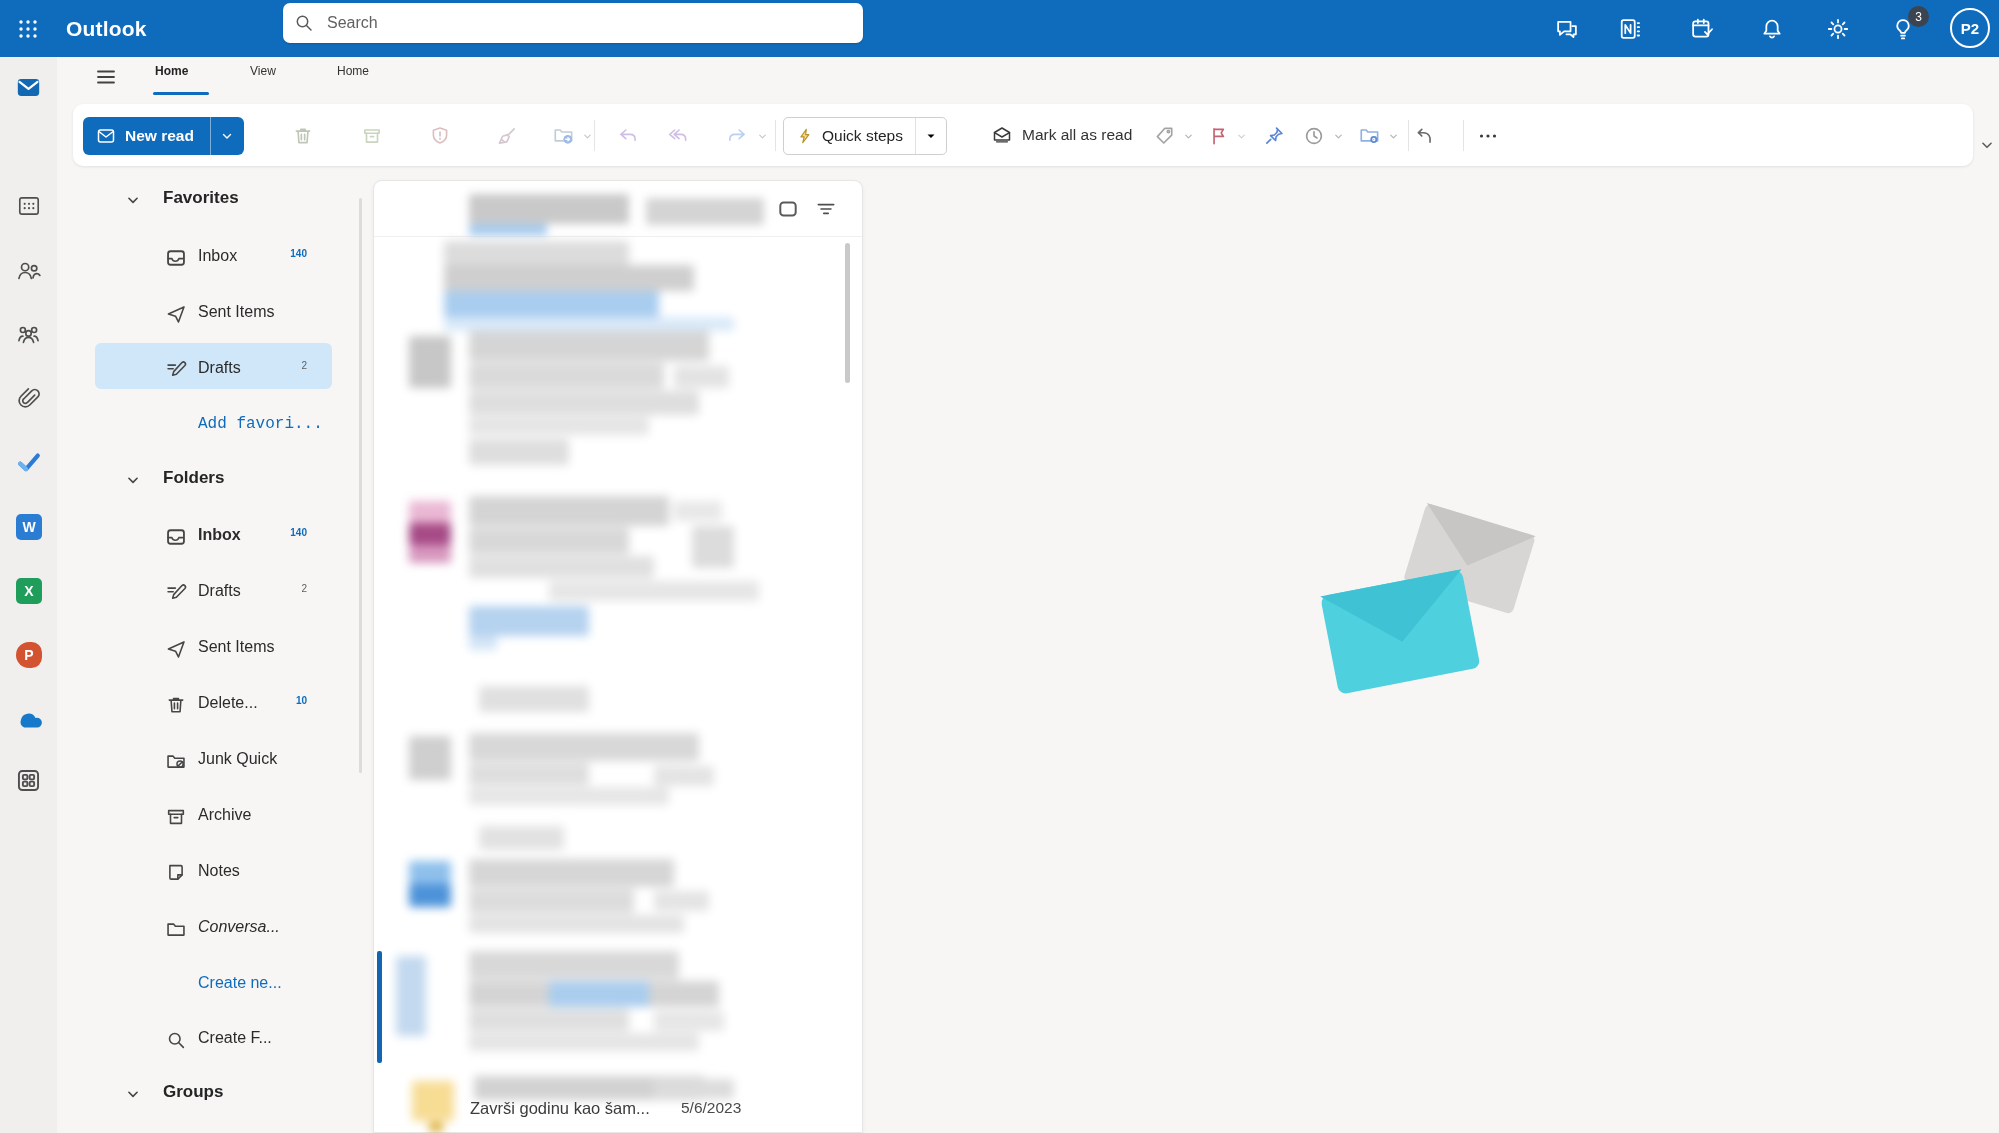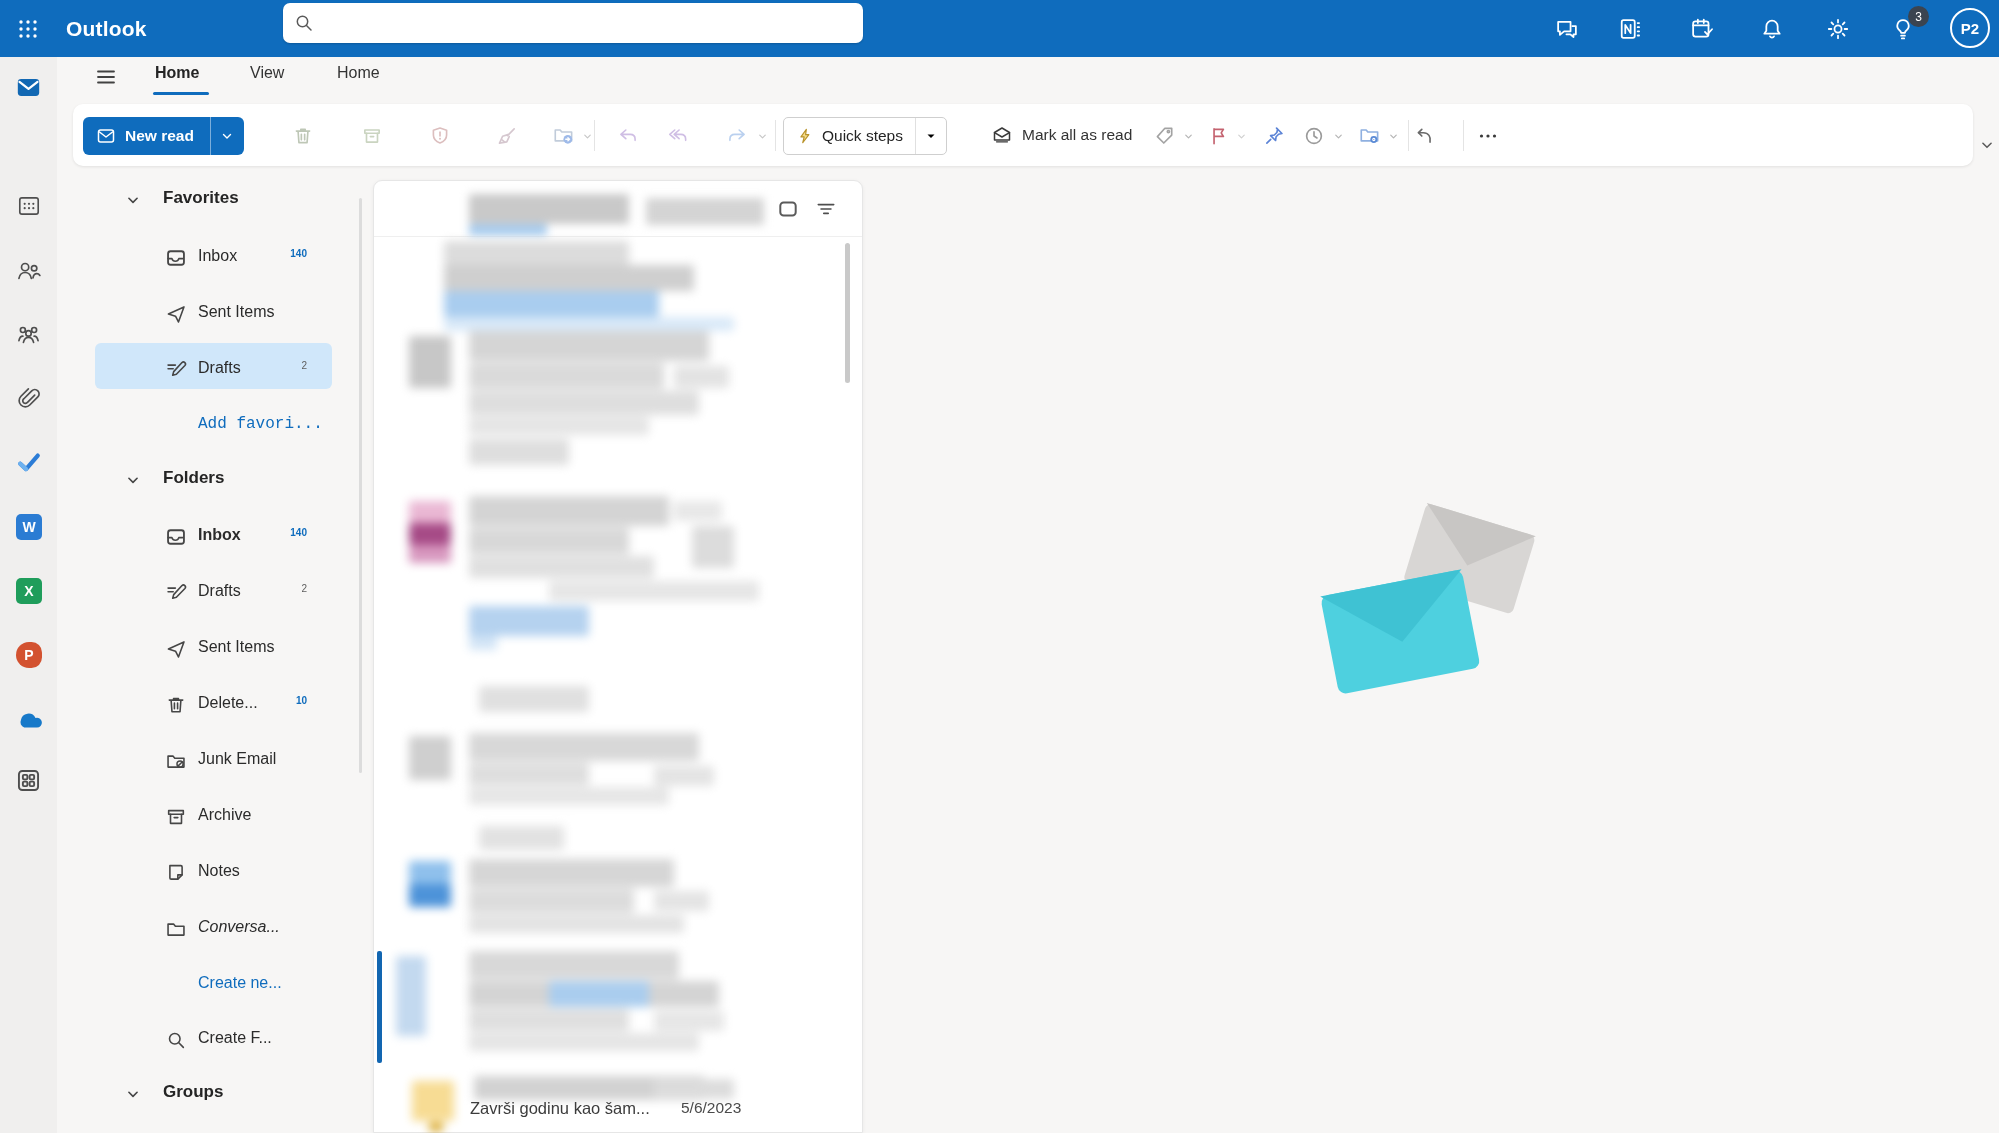--- a/index.html
+++ b/index.html
@@ -17,21 +17,21 @@
   #searchbox input{border:none;outline:none;font-size:16px;color:#424242;width:480px;font-family:inherit;background:transparent;}
   #searchbox input::placeholder{color:#616161;}
   .tbicon{color:#fff;width:40px;height:57px;}
   #tipsbadge{position:absolute;left:1908px;top:6px;width:21px;height:21px;border-radius:50%;background:#3b4450;color:#fff;font-size:12px;display:flex;align-items:center;justify-content:center;z-index:3;}
   #avatar{position:absolute;left:1950px;top:8px;width:40px;height:40px;border-radius:50%;border:2px solid #fff;color:#fff;font-size:15px;font-weight:700;display:flex;align-items:center;justify-content:center;box-sizing:border-box;}
   
   #rail{position:absolute;left:0;top:57px;width:57px;height:1076px;background:#f0efee;}
   .railic{width:57px;height:30px;color:#4e4e4e;}
   .officetile{position:absolute;left:16px;width:26px;height:26px;border-radius:5px;color:#fff;font-size:14px;font-weight:700;display:flex;align-items:center;justify-content:center;}
   
-  .tab{position:absolute;top:64px;height:26px;font-size:16px;color:#333;cursor:default;}
+  .tab{position:absolute;top:64px;height:26px;font-size:12px;color:#333;cursor:default;}
   .tab.active{font-weight:700;color:#242424;}
   #tabunderline{position:absolute;left:153px;top:92px;width:56px;height:3px;border-radius:2px;background:#0f6cbd;}
   #ribbon{position:absolute;left:73px;top:104px;width:1900px;height:62px;background:#fff;border-radius:10px;box-shadow:0 1px 3px rgba(0,0,0,.09);}
   #newmail{position:absolute;left:10px;top:13px;height:38px;display:flex;border-radius:6px;overflow:hidden;}
   #newmail .main{background:#0f6cbd;color:#fff;display:flex;align-items:center;gap:9px;padding:0 16px 0 13px;font-size:15.5px;font-weight:600;}
   #newmail .chev{background:#0f6cbd;color:#fff;width:33px;display:flex;align-items:center;justify-content:center;border-left:1px solid rgba(255,255,255,.45);}
   .rbdiv{position:absolute;top:16px;width:1px;height:31px;background:#e4e4e4;}
   .dim{opacity:.55;}
   #quicksteps{position:absolute;left:710px;top:13px;height:36px;border:1px solid #cfcfcf;border-radius:5px;background:#fff;display:flex;align-items:center;}
   #quicksteps .lbl{display:flex;align-items:center;gap:8px;padding:0 12px;font-size:15.5px;color:#242424;}
@@ -83,20 +83,21 @@
     </span>
     <div id="appname">Outlook</div>
 
     <div id="searchbox">
       <span class="ic" style="position:static;width:42px;height:40px;color:#5a5a5a;">
         <svg width="20" height="20" viewBox="0 0 20 20">
             <circle cx="8.5" cy="8.5" r="5.2"></circle>
             <path d="M12.5 12.5L17 17"></path>
           </svg>
       </span>
+      <input type="text" placeholder="Search" style="">
     </div>
 
     <span class="ic tbicon" style="left:1547px;top:0;">
       <svg width="26" height="26" viewBox="0 0 22 22">
         <path d="M3.5 5h10.5v8H8.5l-3.5 3v-3h-1.5z"></path>
           <path d="M15.5 8.5h3v7h-2v2.3L13.8 15.5H10.5"></path>
       </svg>
     </span>
     <span class="ic tbicon" style="left:1610px;top:0;">
       <svg width="26" height="26" viewBox="0 0 22 22">
@@ -483,21 +484,21 @@
       <span class="fp-count blue">10</span>
     </div>
     <div class="fp-row" style="top:739px;">
       <span class="ic fico">
           <svg width="22" height="22" viewBox="0 0 18 18">
             <path d="M2.5 5h4L8 6.8h7.5V14h-13z" style="stroke-width:1.3;"></path>
             <circle cx="12.3" cy="11.5" r="2.5" style="stroke-width:1.2;"></circle>
             <path d="M10.6 13.2l3.4-3.4" style="stroke-width:1.2;"></path>
           </svg>
         </span>
-      <span class="fp-label">Junk Email</span>
+      <span class="fp-label">Junk Quick</span>
       <span class="fp-count"></span>
     </div>
     <div class="fp-row" style="top:795px;">
       <span class="ic fico">
           <svg width="22" height="22" viewBox="0 0 18 18">
             <path d="M3 3.8h12v3H3z" style="stroke-width:1.3;"></path>
             <path d="M4.5 6.8v7.4h9V6.8M7.5 9.5h3" style="stroke-width:1.3;"></path>
           </svg>
         </span>
       <span class="fp-label">Archive</span>

